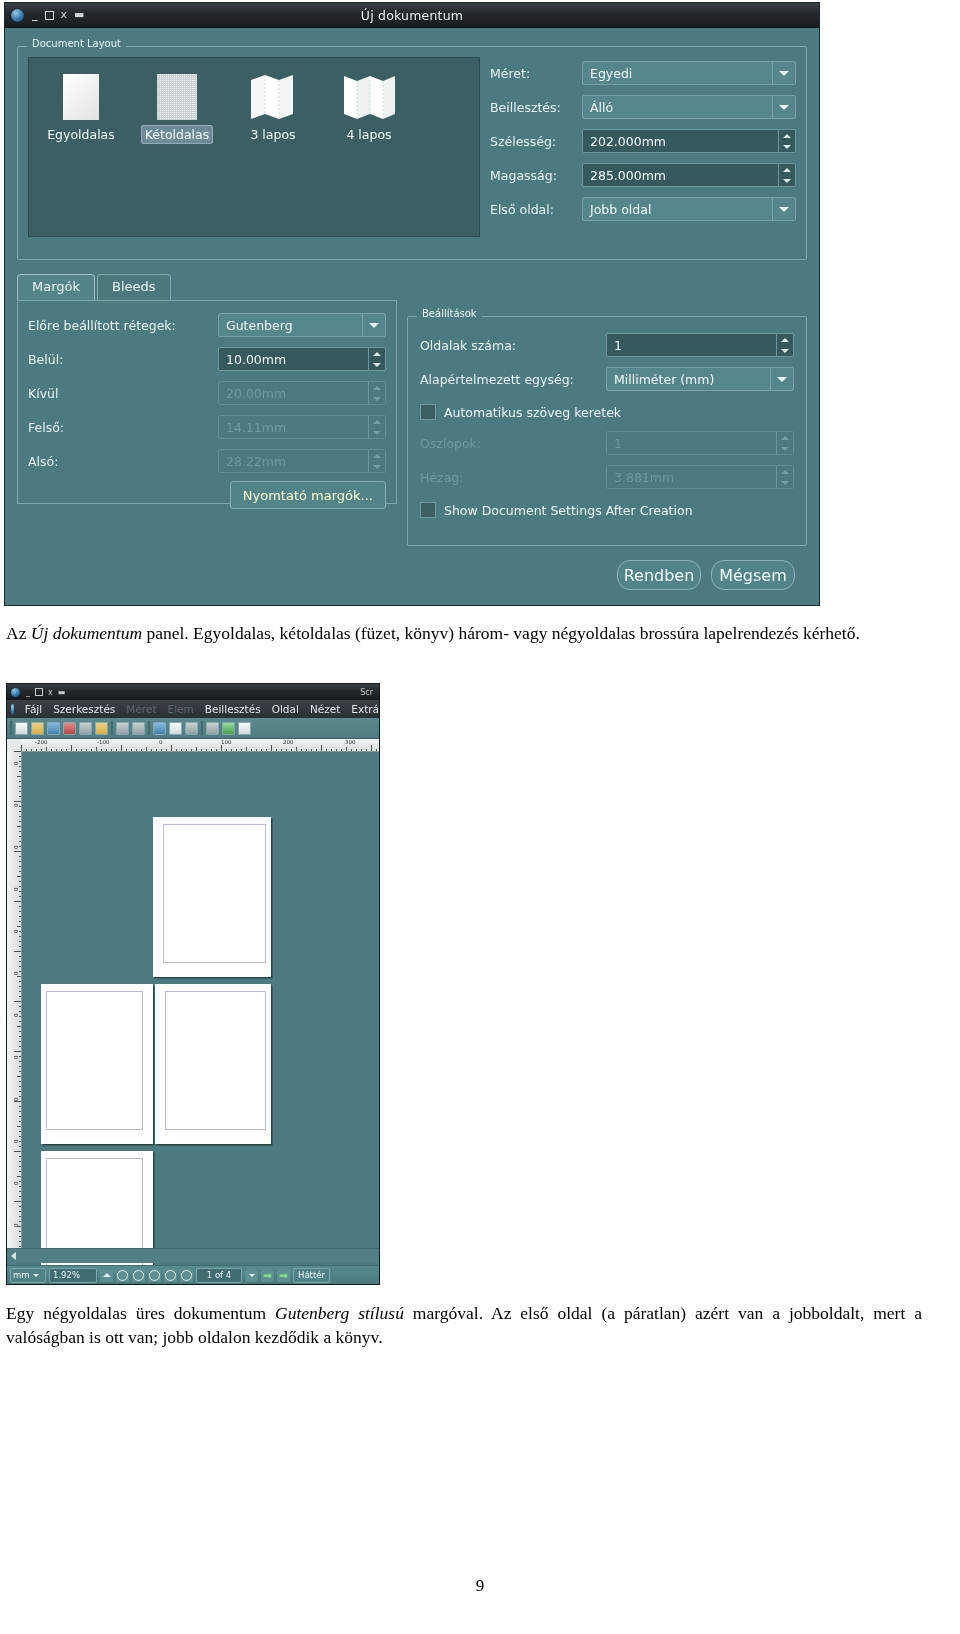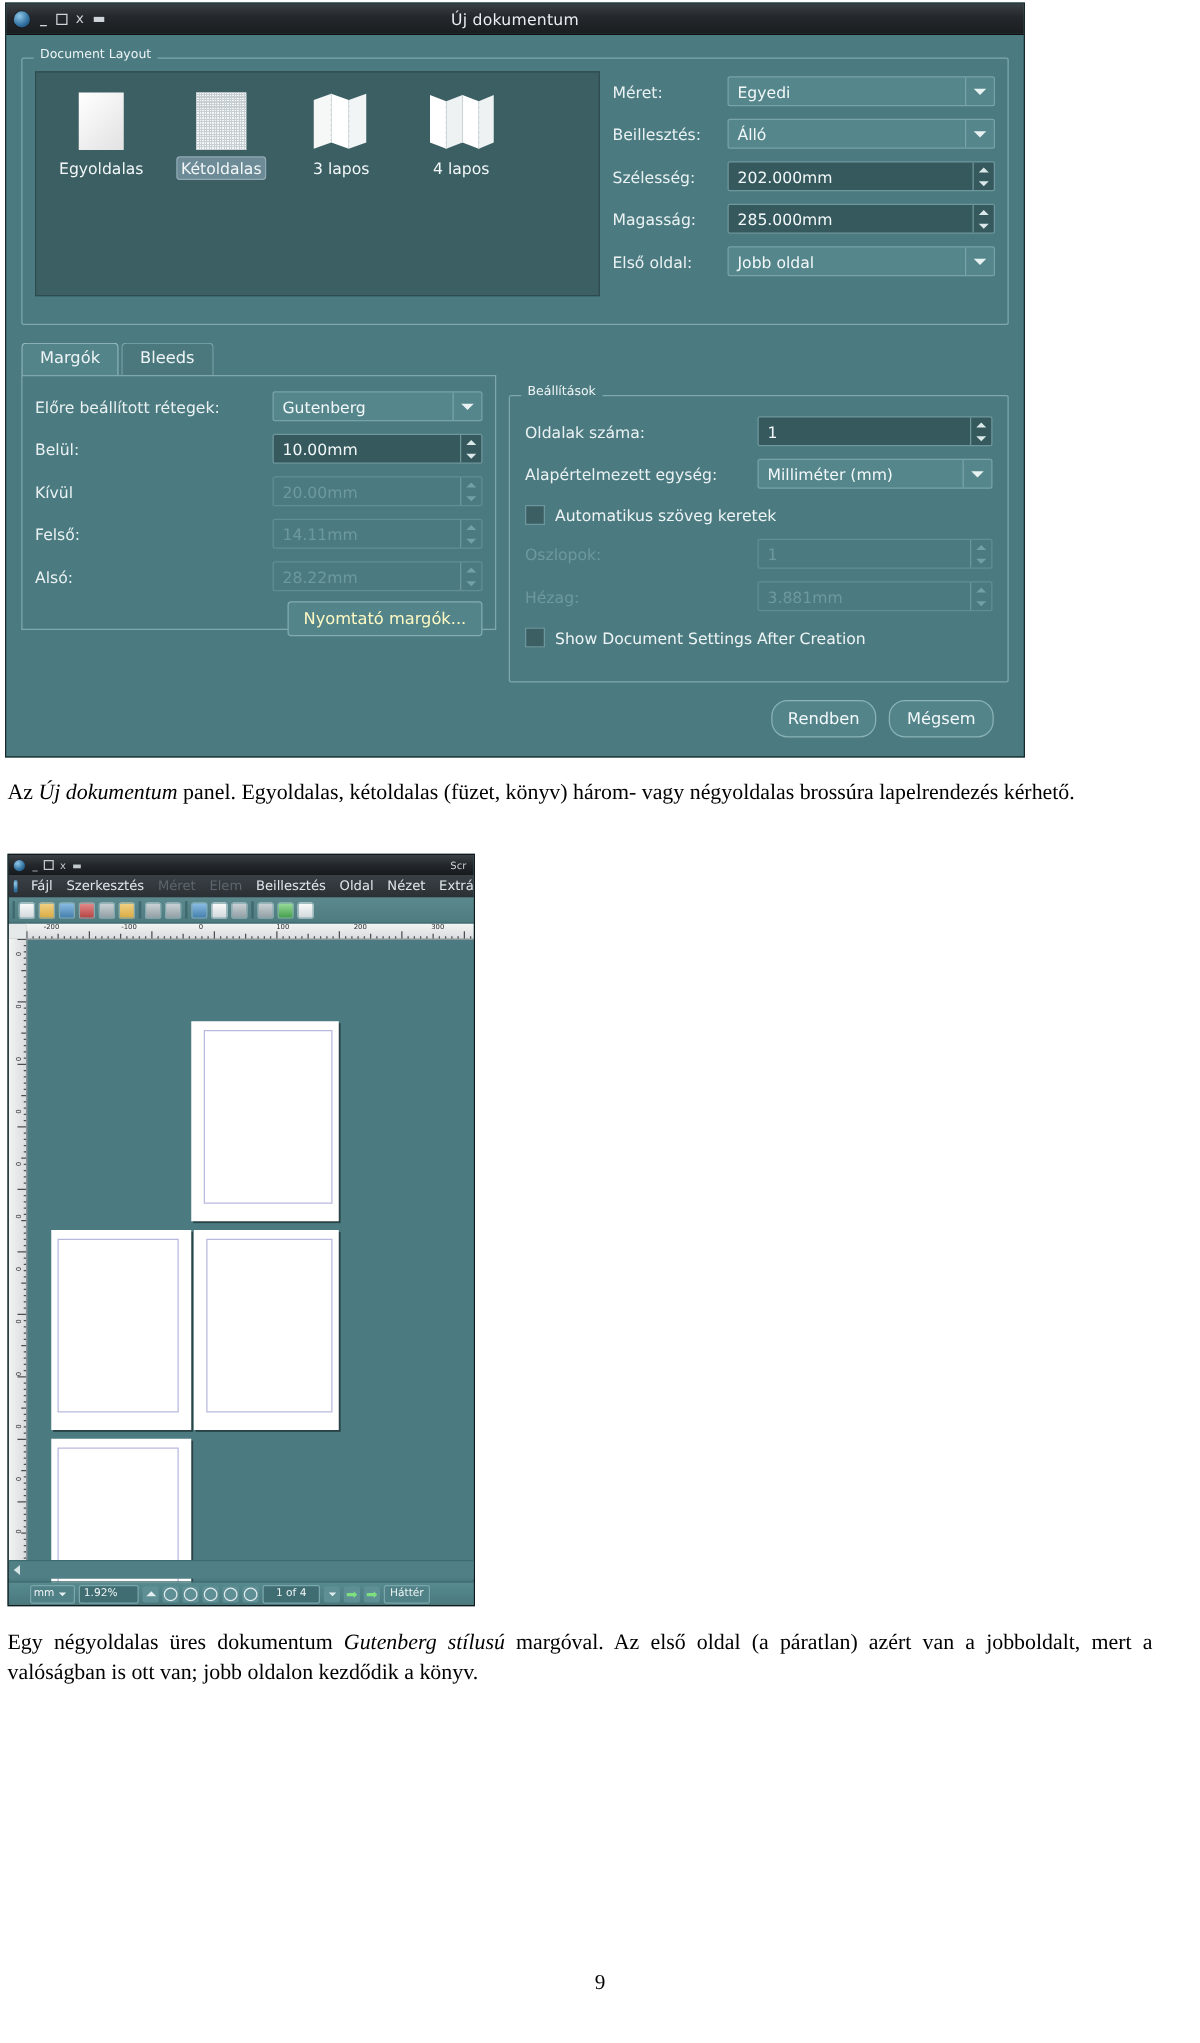--- a/index.html
+++ b/index.html
@@ -134,21 +134,21 @@
   .slabel { width: 186px; font-size: 12.5px; color:#eaf1f2; white-space: nowrap;}
   .slabel.disabled { color:#6d999e; }
   .sctl { flex:1; }
   .chkrow { display:flex; align-items:center; height: 26px; margin-bottom: 4px; }
   .chk { width: 14px; height: 14px; background:#3b5f63; border:1px solid #6d979c; margin-right: 8px; }
   .chklabel { font-size: 12.5px; color:#eef4f5; }
 
   .dlg-footer { display:flex; justify-content:flex-end; gap:10px; padding: 14px 12px 0 0; }
   .fbtn {
     min-width: 82px; height: 28px; display:flex; align-items:center; justify-content:center;
-    font-size: 13px; color:#f2f8f9; background:#53848a; border:1px solid #8ab3b7; border-radius:13px;
+    font-size: 16px; color:#f2f8f9; background:#53848a; border:1px solid #8ab3b7; border-radius:13px;
   }
 
   
   .caption {
     position: absolute; left: 6px; width: 916px;
     font-family: "Liberation Serif", serif; font-size: 17.5px; color:#000;
     line-height: 1.35; text-align: justify;
   }
   .caption i { font-style: italic; }
 
@@ -214,21 +214,21 @@
 
   .s-scroll-h { position:absolute; left:0; right:0; bottom:0; height:14px;
                 background:#508085; border-top:1px solid #3f6a6f; display:flex; align-items:center;}
   .s-scroll-h .sarrow { width:12px;height:12px; display:flex;align-items:center;justify-content:center;}
   .tri-l { width:0;height:0;border-top:4px solid transparent;border-bottom:4px solid transparent;border-right:5px solid #d7e4e6;}
 
   .s-status {
     position:absolute; left:0; right:0; bottom:0; height:18px;
     background: linear-gradient(to bottom,#568b90,#4a787d);
     border-top:1px solid #3f6a6f;
-    display:flex; align-items:center; gap:3px; padding-left:17px;
+    display:flex; align-items:center; gap:3px; padding-left:3px;
     font-size:8.5px; color:#eef4f5;
   }
   .st-combo { height:13px; min-width:30px; background:#4f8186; border:1px solid #7aa6ab;
               display:flex;align-items:center;padding:0 2px; gap:3px; border-radius:2px;}
   .st-field { height:13px; background:#3f6d72; border:1px solid #7aa6ab; border-radius:2px;
               display:flex;align-items:center; padding:0 3px; }
   .st-btn { width:13px;height:13px;border-radius:2px;background:#5d8f95;
             display:flex;align-items:center;justify-content:center;}
   .st-caret { width:0;height:0;border-left:3px solid transparent;border-right:3px solid transparent;border-top:3px solid #e3eef0;}
   .arrow-g { color:#7ee07e; font-size:11px; line-height:11px;}

